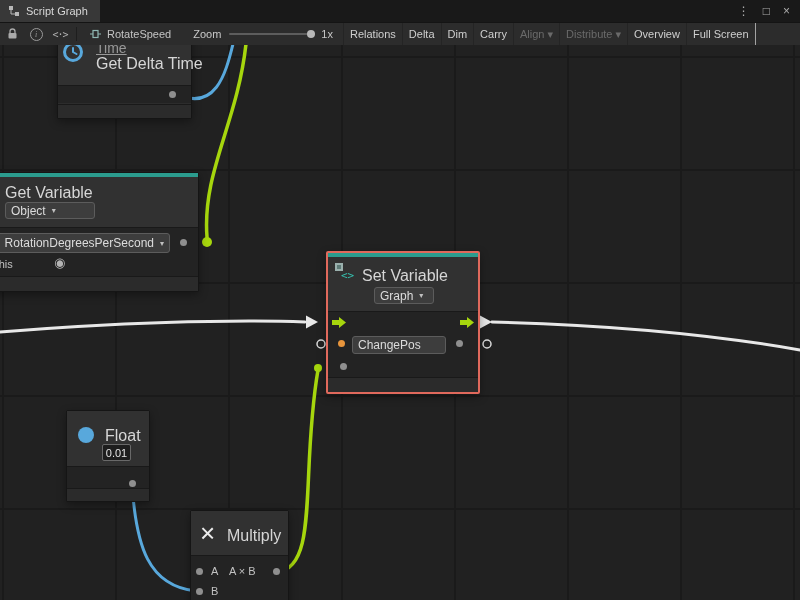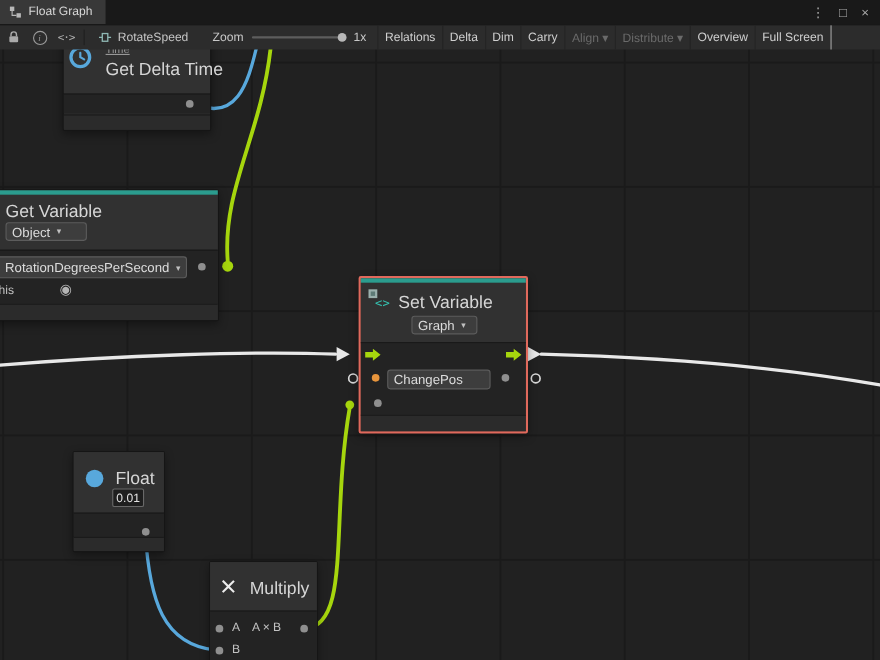--- a/index.html
+++ b/index.html
@@ -34,21 +34,21 @@
   .wires{position:absolute;top:0;left:0;z-index:1;}
   .node{position:absolute;background:#2c2c2c;border:1px solid #151515;border-radius:2px;z-index:2;
         box-shadow:0 3px 8px rgba(0,0,0,.35);}
   .node *{box-sizing:border-box;}
   .sec{position:absolute;left:0;right:0;}
   .sec-header{background:#313131;}
   .sec-body{background:#232323;border-top:1px solid #191919;}
   .sec-footer{position:absolute;left:0;right:0;bottom:0;background:#2b2b2b;border-top:1px solid #191919;}
   .stripe{position:absolute;top:0;left:0;right:0;height:4px;background:#2B9C8E;z-index:3;}
   .ntitle{position:absolute;color:#d6d6d6;font-size:16px;white-space:nowrap;z-index:4;}
-  .ncat{position:absolute;color:#989898;font-size:10px;white-space:nowrap;z-index:4;text-decoration:underline;}
+  .ncat{position:absolute;color:#989898;font-size:14px;white-space:nowrap;z-index:4;text-decoration:underline;}
   .nlabel{position:absolute;color:#c2c2c2;font-size:11px;white-space:nowrap;z-index:4;}
   .dd{position:absolute;display:flex;align-items:center;background:#3d3d3d;border:1px solid #5c5c5c;border-radius:3px;
       font-size:12px;color:#dcdcdc;padding:0 5px;z-index:4;overflow:hidden;}
   .dd .caret{font-size:8px;color:#c0c0c0;margin-left:6px;}
   .dd.spread{justify-content:space-between;}
   .dd.right-align{justify-content:flex-end;}
   .field{position:absolute;background:#1e1e1e;border:1px solid #696969;border-radius:2px;color:#e2e2e2;font-size:11px;
          display:flex;align-items:center;justify-content:center;z-index:4;}
   .dot{position:absolute;width:7px;height:7px;border-radius:50%;background:#8f8f8f;z-index:4;}
   .dot.orange{background:#E8953C;}
@@ -64,21 +64,21 @@
 
 <div class="window">
 
   <div class="tabbar">
     <div class="tab">
       <svg width="12" height="12">
         <rect x="1" y="1" width="4" height="4" fill="#b8b8b8"></rect>
         <rect x="7" y="7" width="4" height="4" fill="#b8b8b8"></rect>
         <path d="M3 5 V9 H7" stroke="#b8b8b8" fill="none"></path>
       </svg>
-      <span>Float Graph</span>
+      <span>Script Graph</span>
     </div>
     <div class="tab-controls">
       <span>⋮</span>
       <span>□</span>
       <span>×</span>
     </div>
   </div>
 
   <div class="toolbar">
     <div class="tool-icon">
@@ -155,21 +155,21 @@
       <span class="ntitle" style="left:38px;top:24px;">Get Delta Time</span>
       <div class="dot" style="left:111px;top:60px;"></div>
     </div>
 
     <div class="node" style="left:-58px;top:128px;width:255px;height:118px;">
       <div class="stripe"></div>
       <div class="sec sec-header" style="top:4px;height:50px;"></div>
       <div class="sec sec-body" style="top:54px;height:49px;"></div>
       <div class="sec-footer" style="height:15px;"></div>
       <span class="ntitle" style="left:62px;top:11px;">Get Variable</span>
-      <div class="dd" style="left:62px;top:29px;width:74px;height:17px;">
+      <div class="dd" style="left:62px;top:29px;width:90px;height:17px;">
         <span>Object</span>
         <span class="caret">▾</span>
       </div>
       <div class="dd right-align" style="left:6px;top:60px;width:221px;height:20px;">
         <span>RotationDegreesPerSecond</span>
         <span class="caret">▾</span>
       </div>
       <div class="dot" style="left:237px;top:66px;"></div>
       <span class="nlabel" style="left:49px;top:85px;">This</span>
       <span class="target-glyph" style="left:111px;top:82px;">◉</span>

